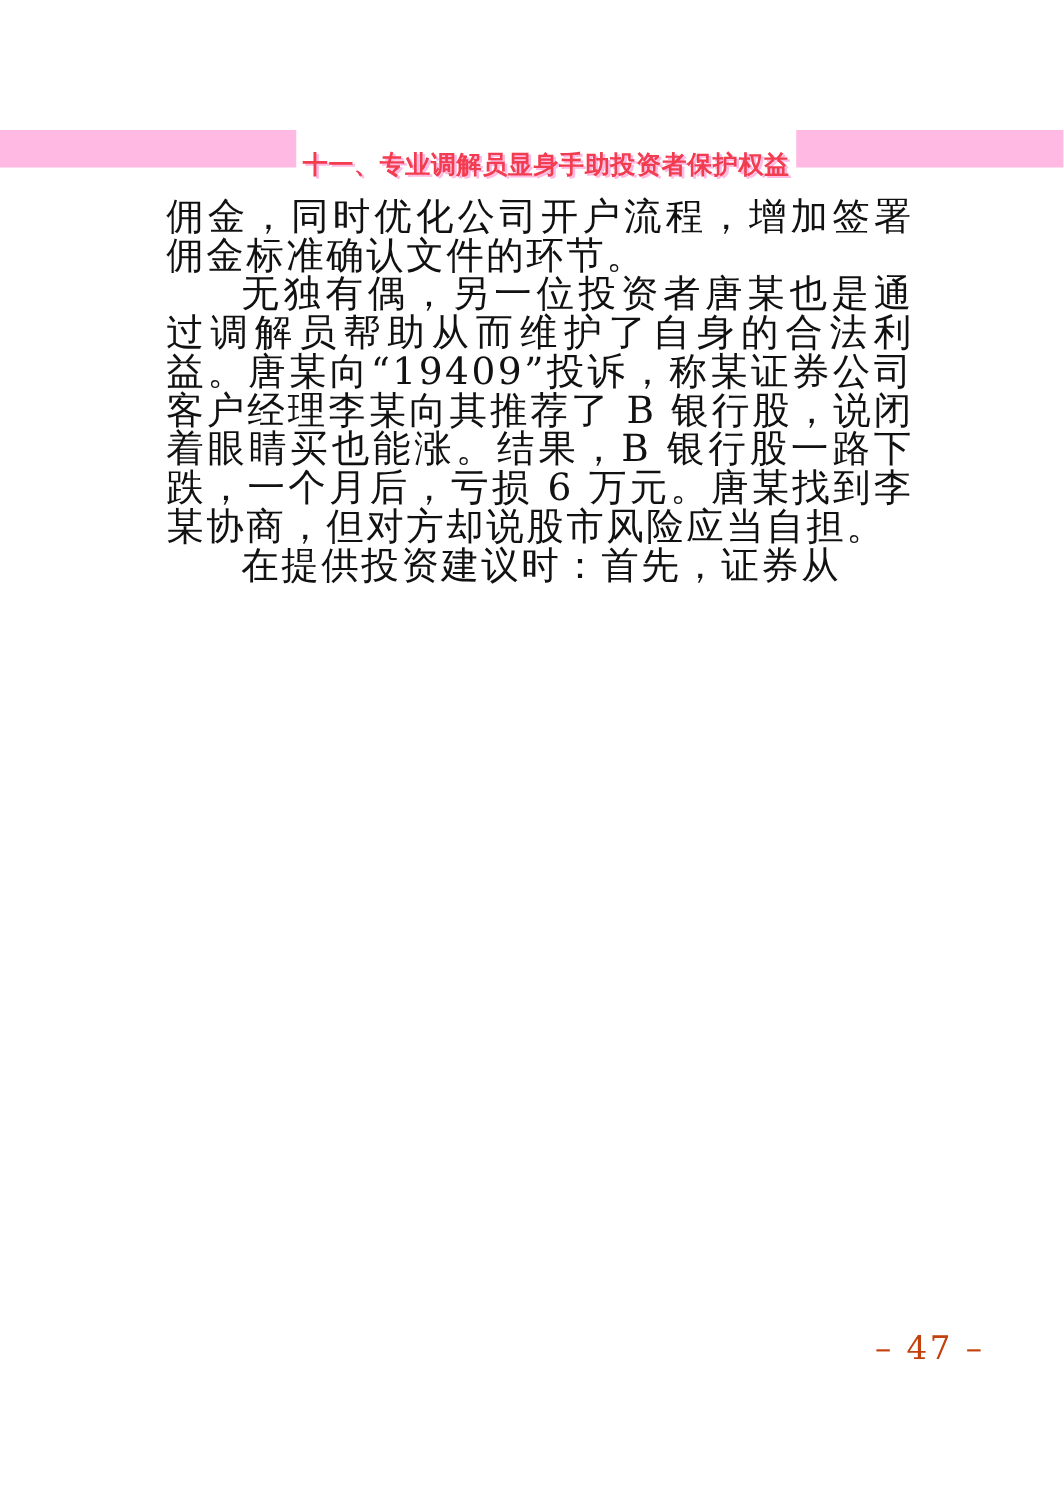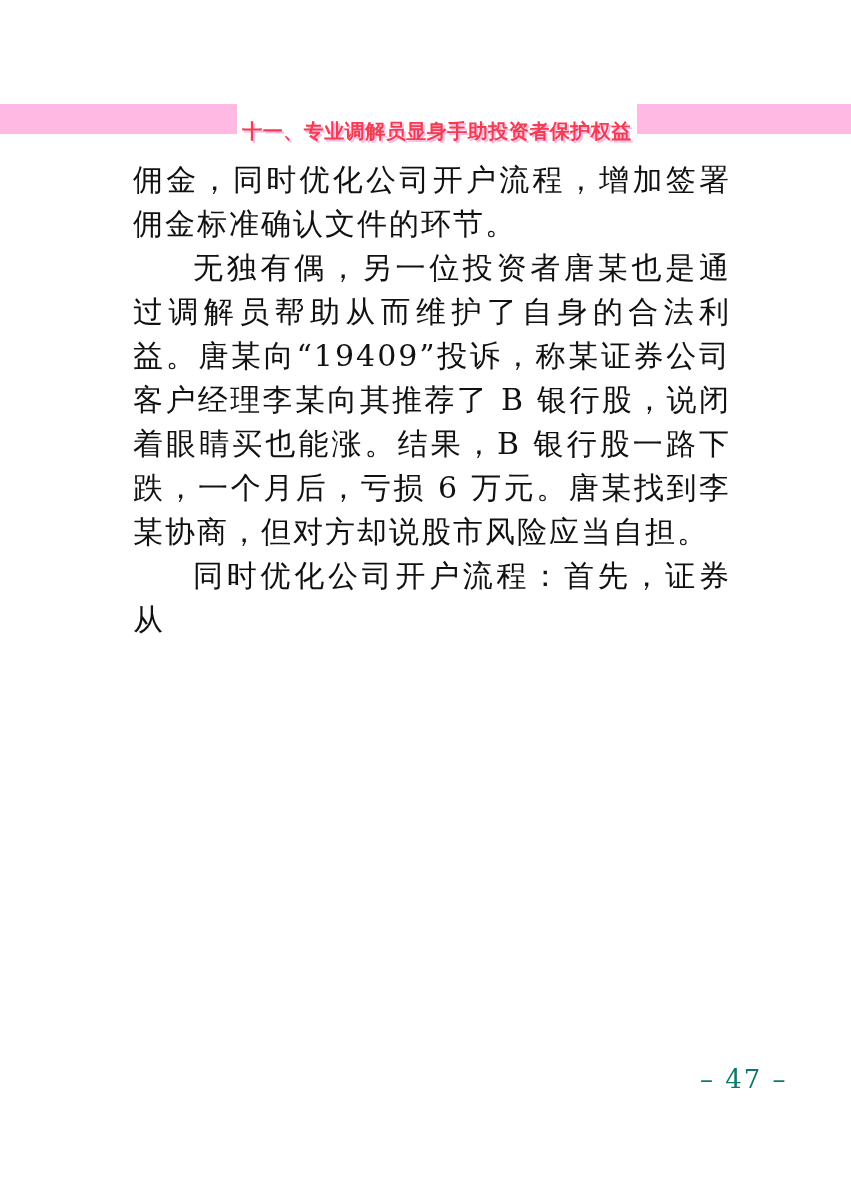--- a/index.html
+++ b/index.html
@@ -45,58 +45,58 @@
   }
 
   
   .body-text {
     position: absolute;
     top: 158px;
     left: 133px;
     width: 598px;
     color: #111111;
     font-size: 30px;
-    line-height: 44px;
+    line-height: 31px;
     letter-spacing: 2px;
     text-align: justify;
     text-justify: inter-character;
   }
   .body-text p {
     margin: 0;
     padding: 0;
   }
   .body-text p.indent {
     text-indent: 2em;
   }
 
   
   .page-number {
     position: absolute;
     top: 1064px;
     left: 700px;
     width: 82px;
     text-align: center;
-    color: #0f766e;
+    color: #c2410c;
     font-size: 26px;
     letter-spacing: 2px;
     white-space: nowrap;
   }
 </style>
 </head>
 <body>
 
 <div class="page">
 
   <div class="header-band">
     <div class="band-block band-left" style="background: rgb(255, 185, 226);"></div>
     <div class="header-title" style="color: rgb(242, 60, 80); text-shadow: rgb(255, 185, 226) 2px 2px 0px;">十一、专业调解员显身手助投资者保护权益</div>
     <div class="band-block band-right" style="background: rgb(255, 185, 226);"></div>
   </div>
 
   <div class="body-text">
     <p>佣金，同时优化公司开户流程，增加签署佣金标准确认文件的环节。</p>
     <p class="indent">无独有偶，另一位投资者唐某也是通过调解员帮助从而维护了自身的合法利益。唐某向“19409”投诉，称某证券公司客户经理李某向其推荐了 B 银行股，说闭着眼睛买也能涨。结果，B 银行股一路下跌，一个月后，亏损 6 万元。唐某找到李某协商，但对方却说股市风险应当自担。</p>
-    <p class="indent">同时优化公司开户流程：首先，证券从</p>
+    <p class="indent">在提供投资建议时：首先，证券从</p>
   </div>
 
   <div class="page-number">– 47 –</div>
 
 </div>
 
 </body></html>

